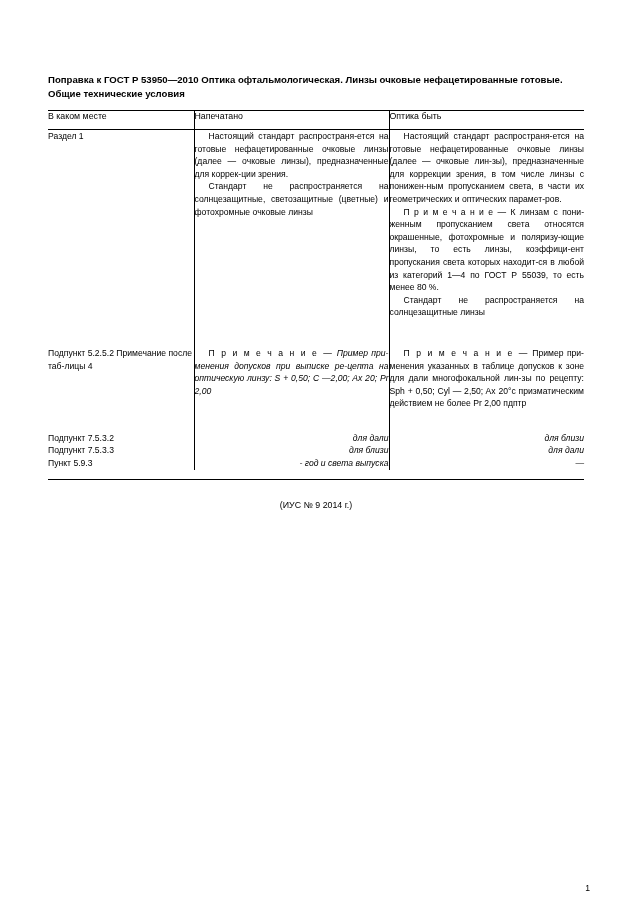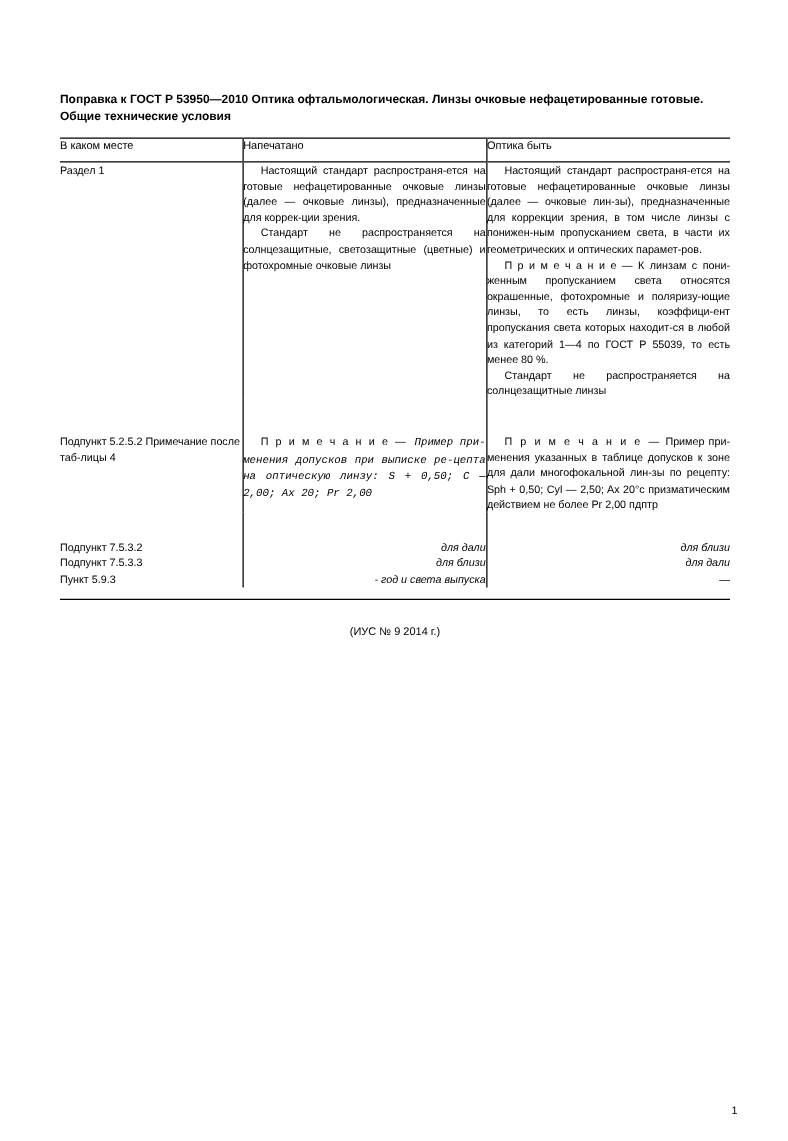--- a/index.html
+++ b/index.html
@@ -67,21 +67,21 @@
     line-height: 12.6px;
     text-align: justify;
   }
   .cell-should {
     padding: 8px 8px 0 8px;
     line-height: 12.6px;
     text-align: justify;
   }
   .indent { text-indent: 14px; }
   .center { text-align: right; font-style: italic; }
-  .ital { font-style: italic; font-family: Liberation Mono, monospace; }
+  .ital { font-style: italic; }
   .spaced { letter-spacing: 1.6px; }
   .blk { margin: 0; }
   .bottom-rule {
     position: absolute;
     left: 48px;
     top: 453px;
     width: 536px;
     height: 0;
     border-top: 1.4px solid #000;
   }

